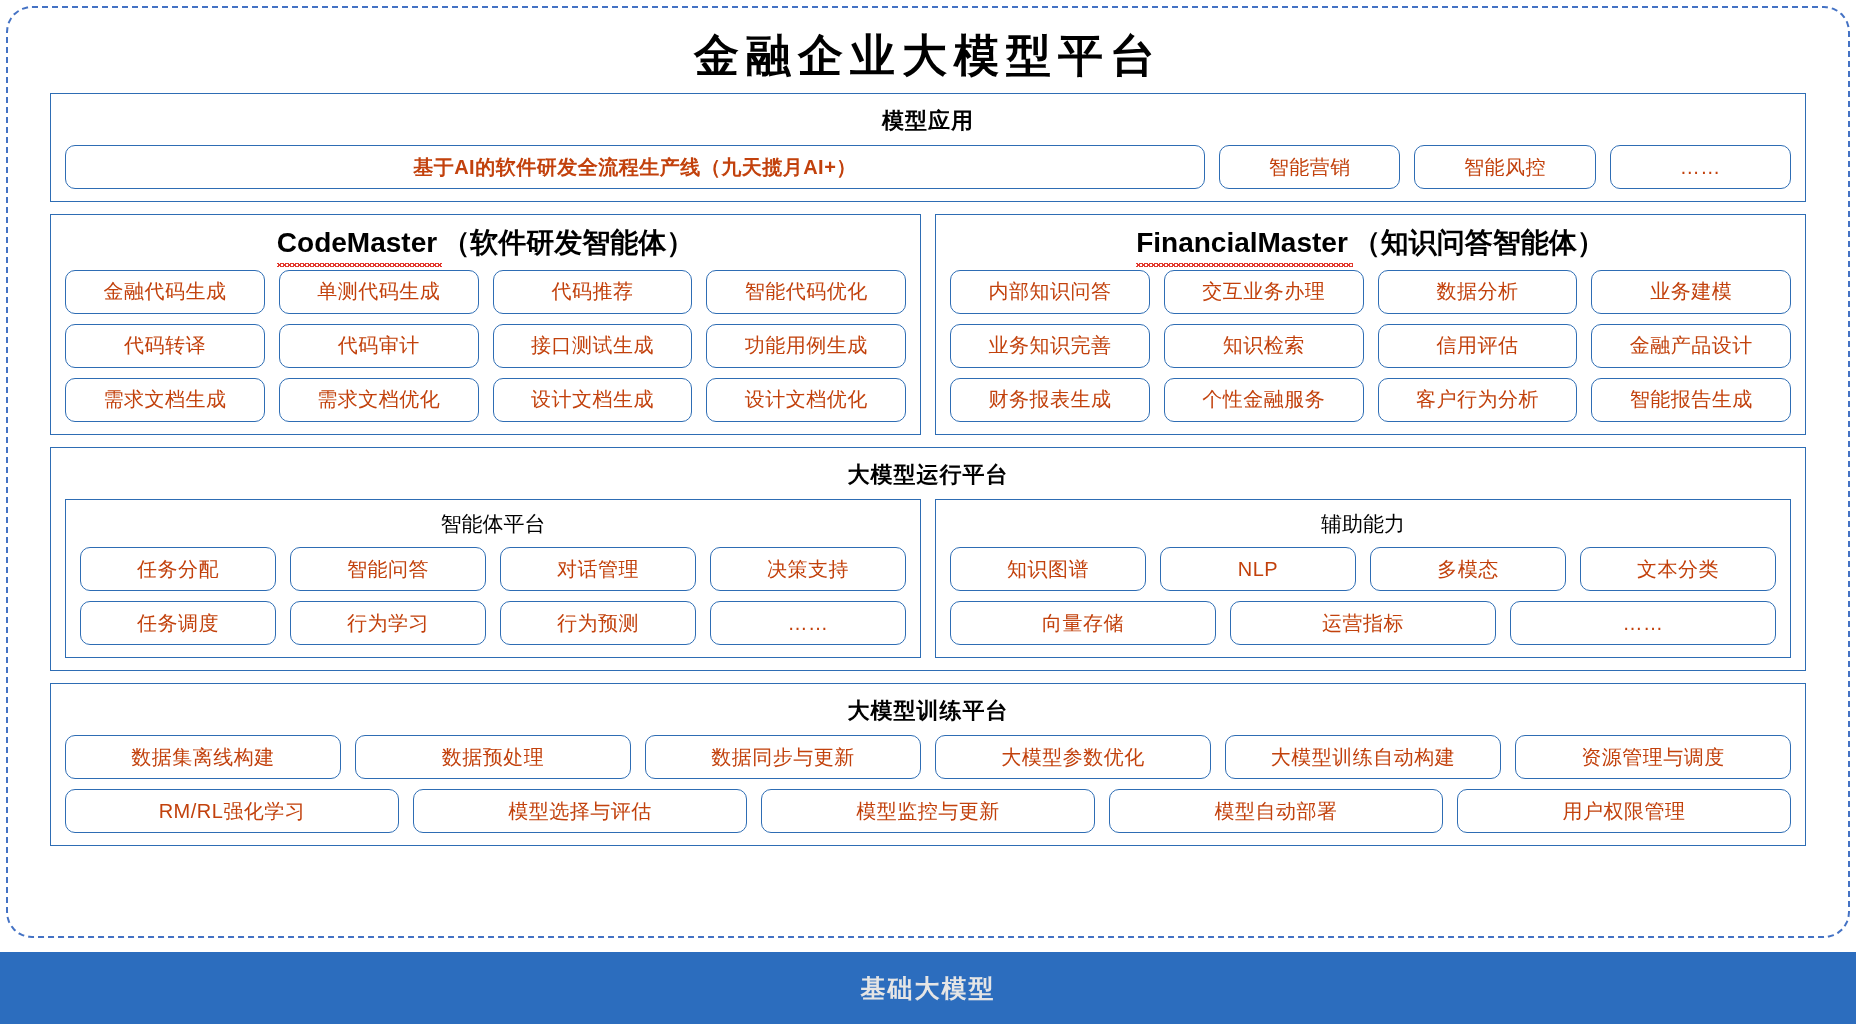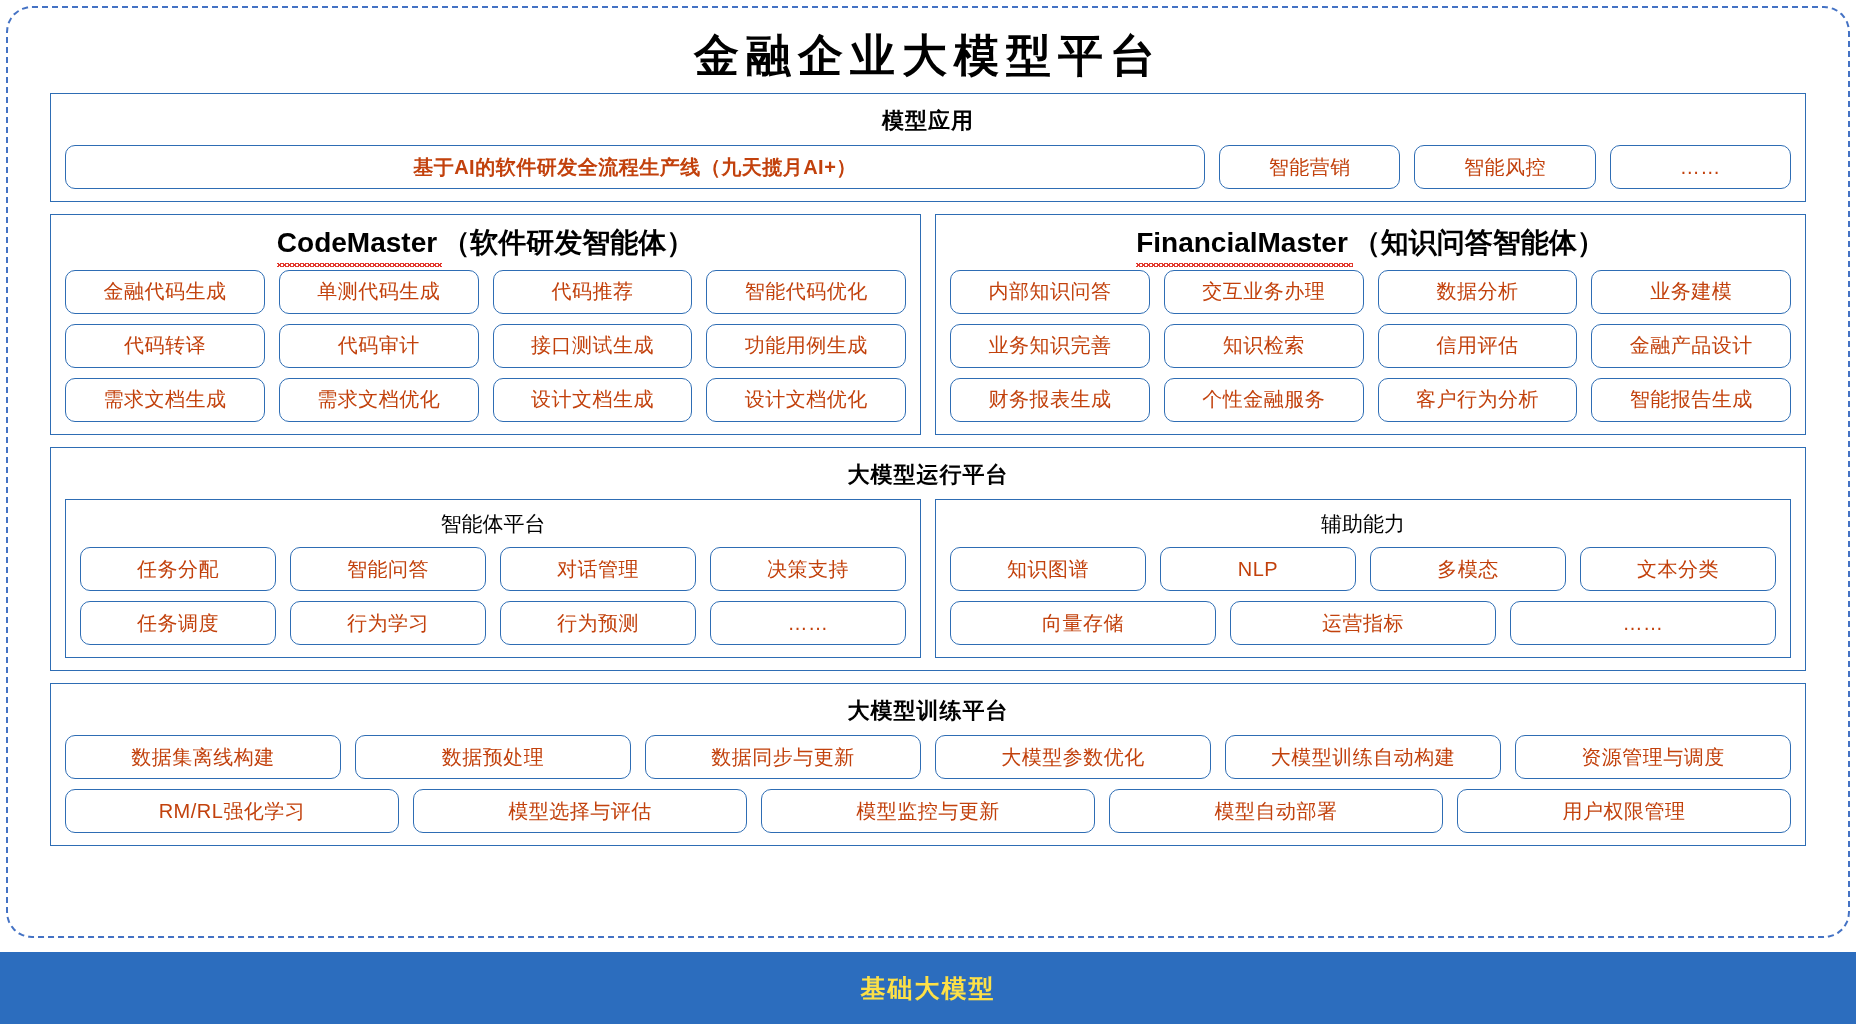--- a/index.html
+++ b/index.html
@@ -177,21 +177,21 @@
     left: 0;
     top: 952px;
     width: 1856px;
     height: 72px;
     background: #2C6DBE;
     display: flex;
     align-items: center;
     justify-content: center;
   }
   .base-bar-label {
-    color: #fde047;
+    color: #e5e5e5;
     font-size: 25px;
     font-weight: 700;
     letter-spacing: 2px;
     white-space: nowrap;
   }
 </style>
 </head>
 <body>
 
 <div class="page">

